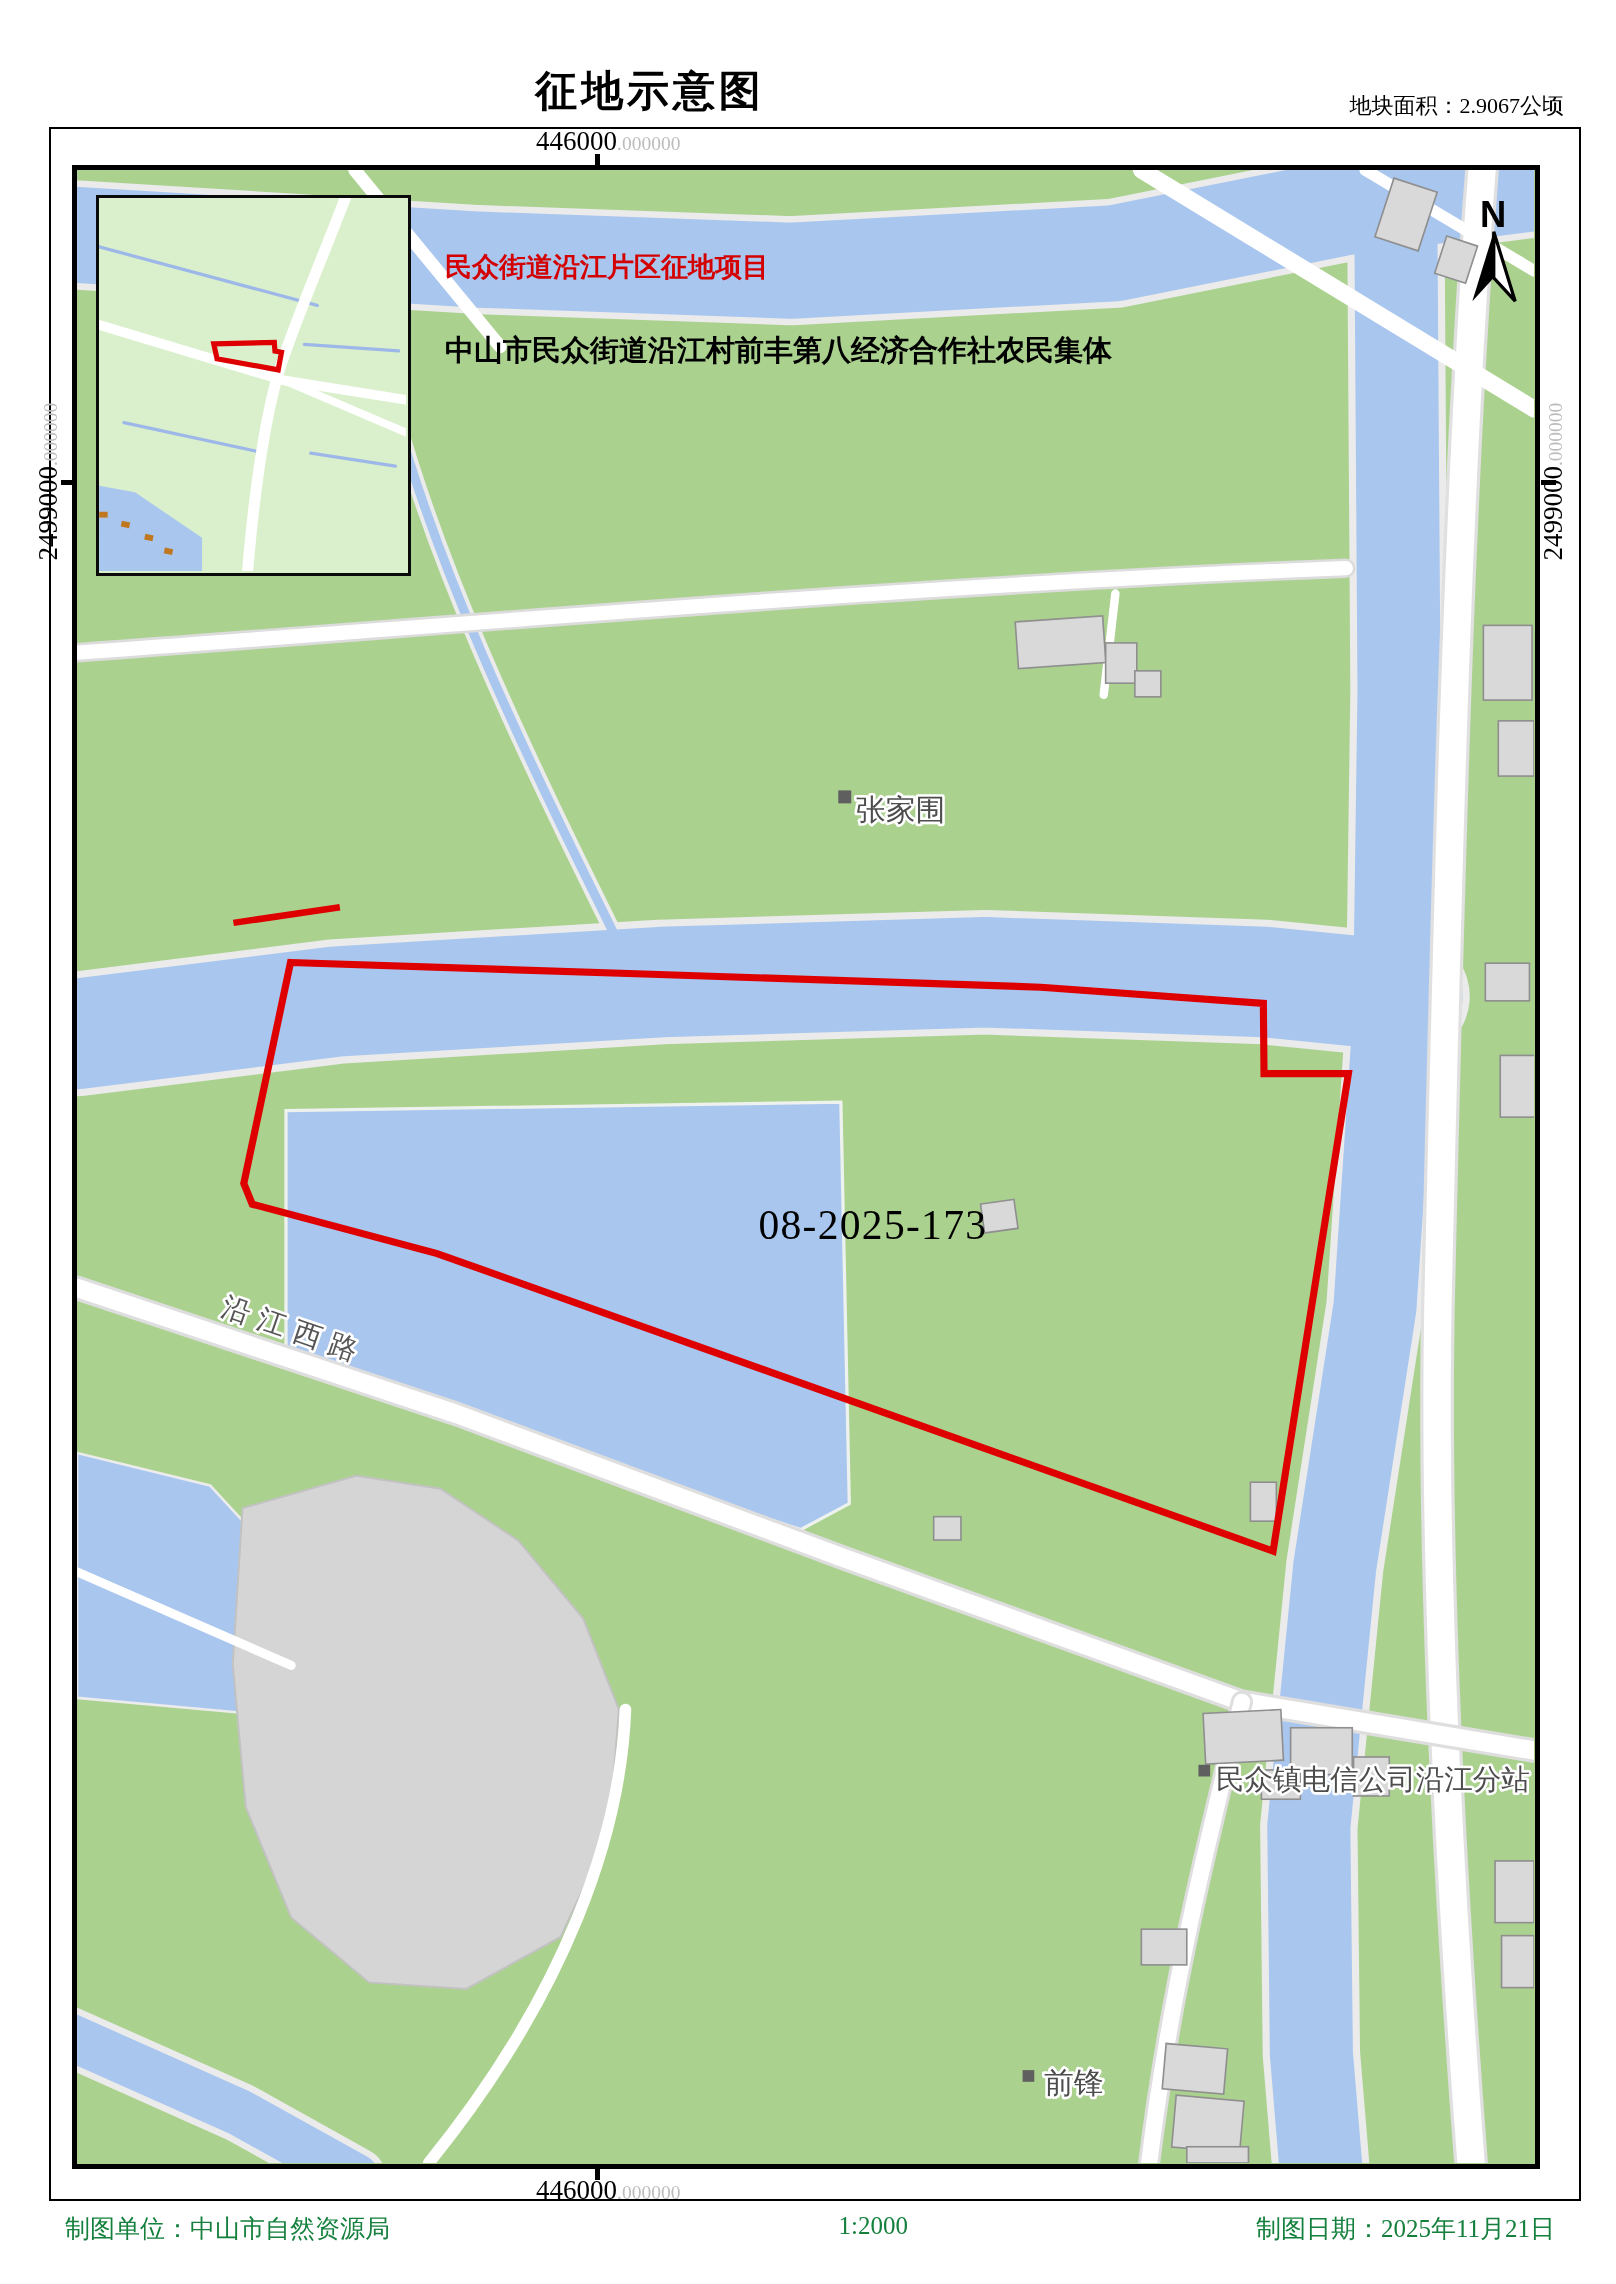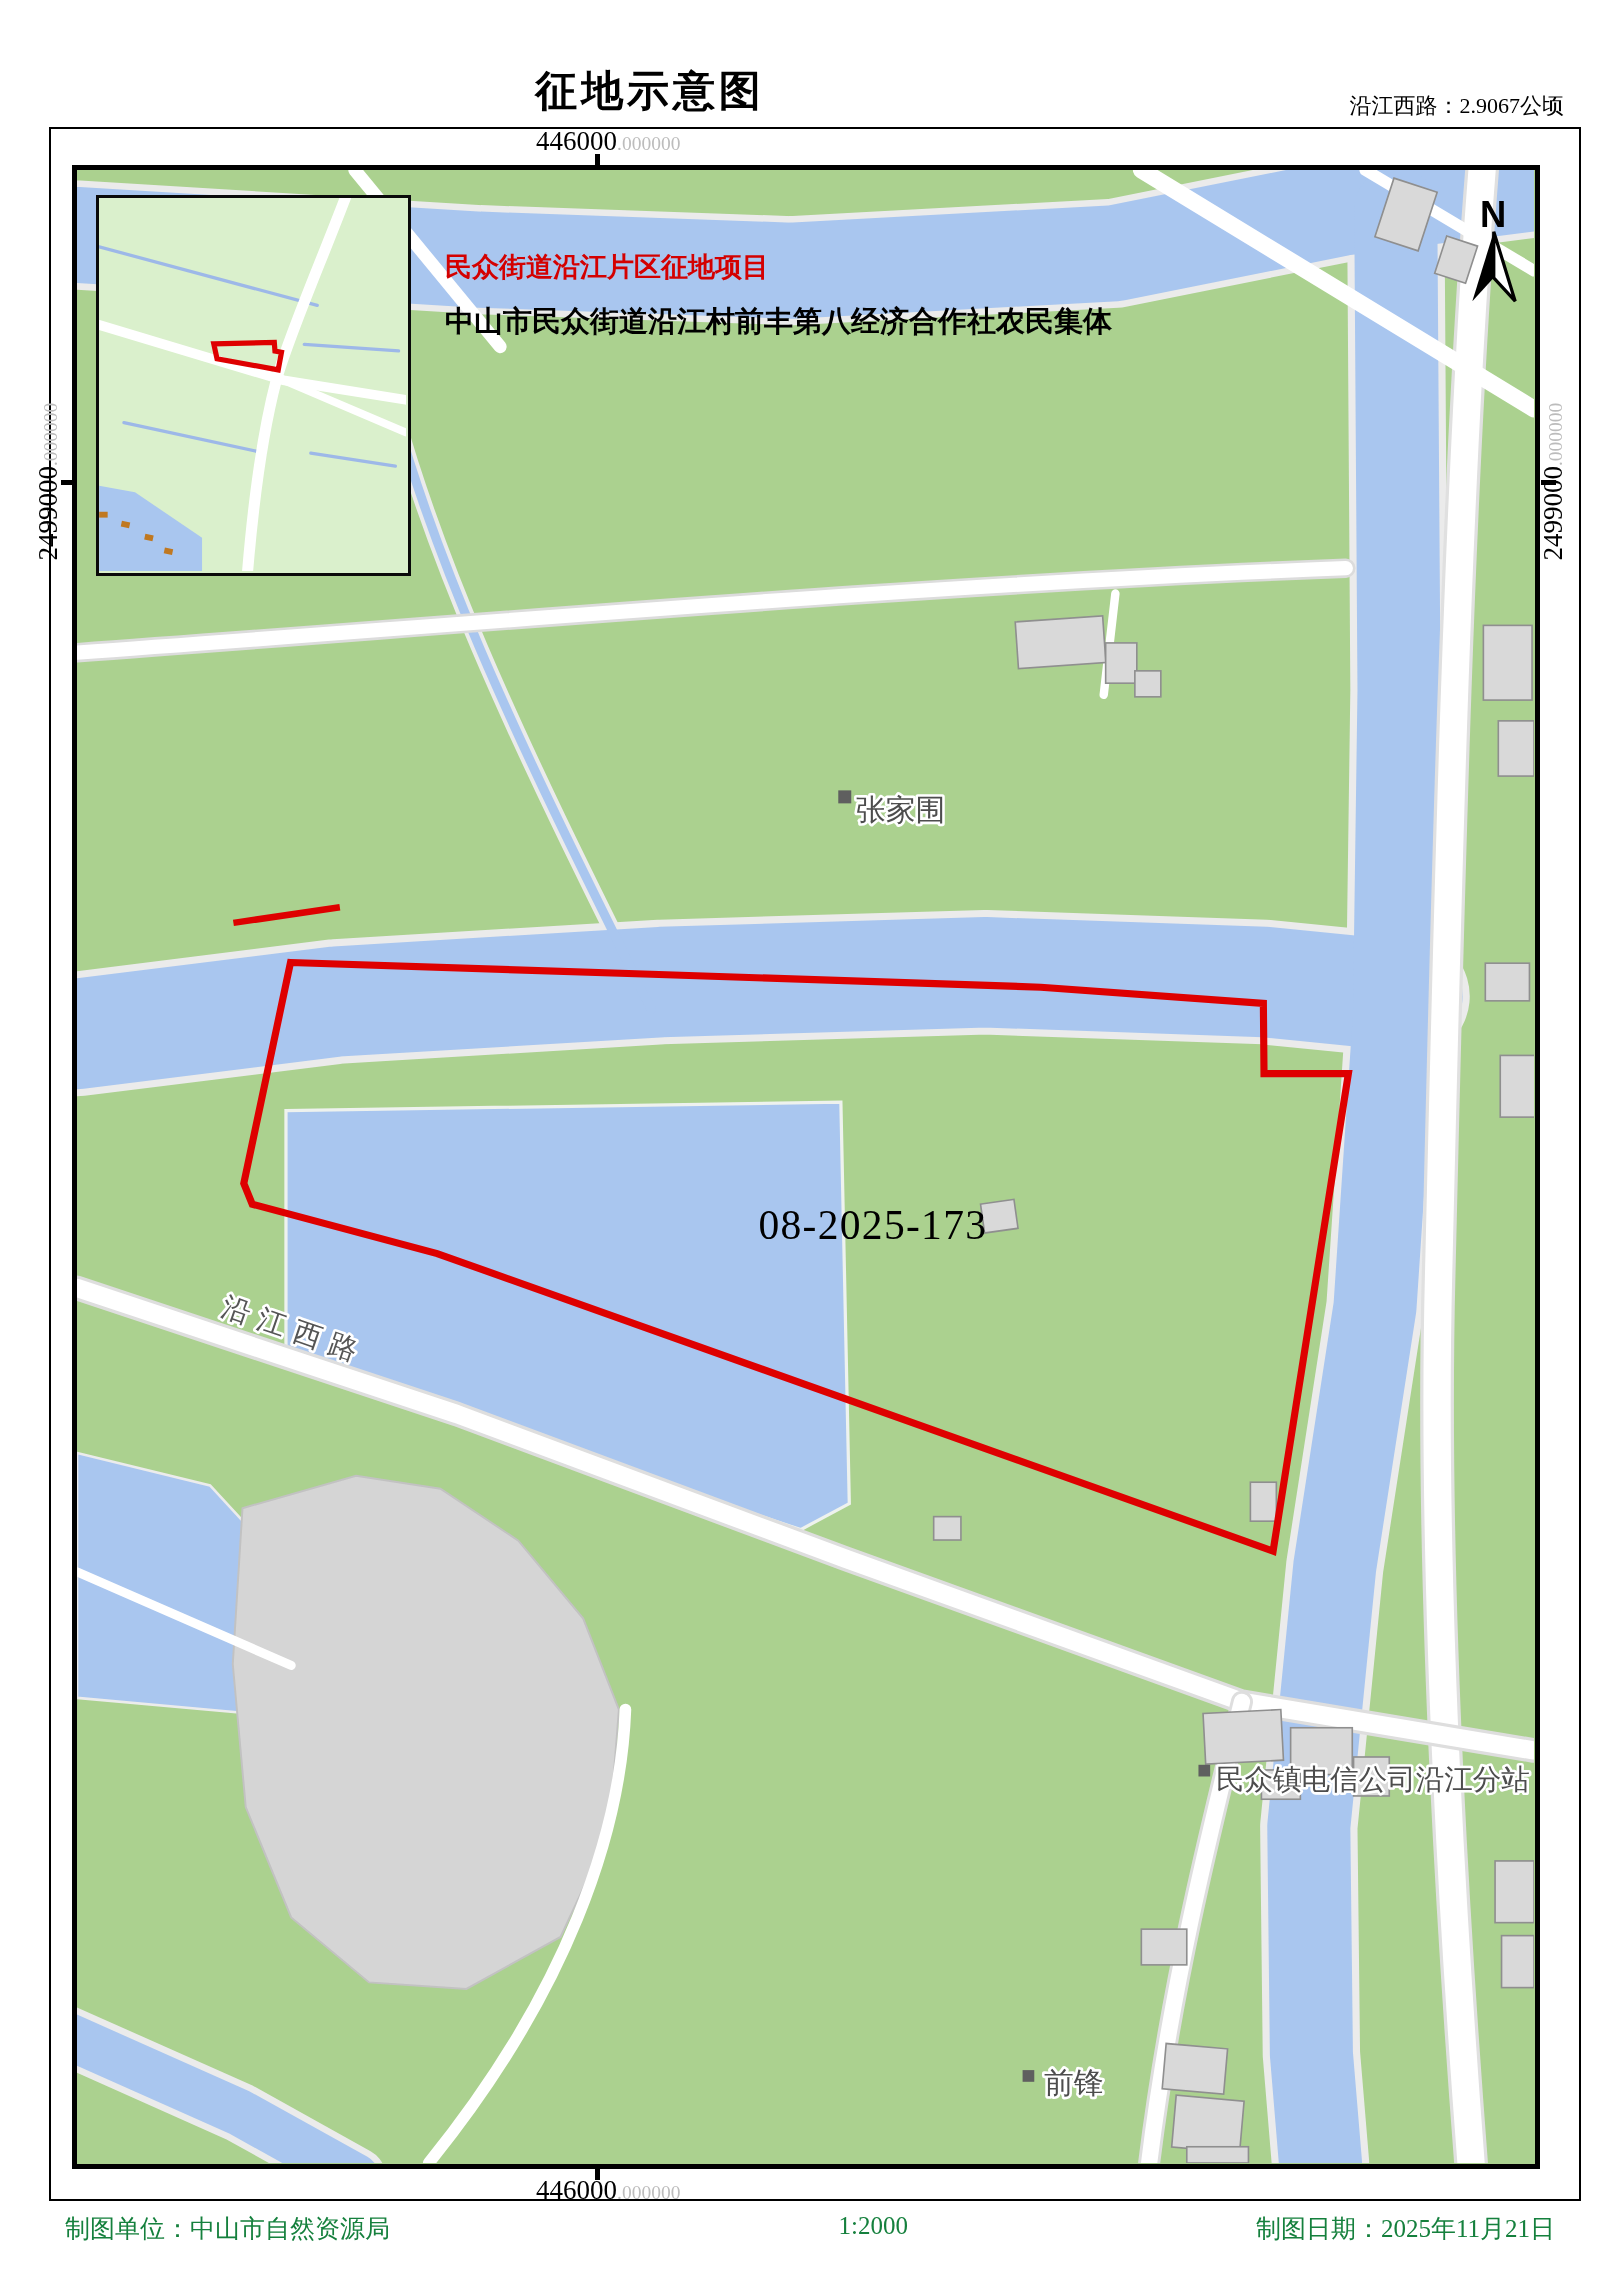--- a/index.html
+++ b/index.html
@@ -7,21 +7,21 @@
         font-family:"Liberation Serif",serif;}
   .abs{position:absolute;}
   .page-border{left:49px;top:127px;width:1532px;height:2074px;border:2px solid #000;box-sizing:border-box;}
   .map-frame{left:72px;top:165px;width:1468px;height:2004px;border:5.2px solid #000;box-sizing:border-box;background:#abd18f;}
   .map-frame svg{display:block;}
   .inset{left:96px;top:195px;width:315px;height:381px;border:3.9px solid #0a0a0a;box-sizing:border-box;background:#daf0cc;}
   .title{left:0;top:63px;width:1300px;text-align:center;font-size:42px;font-weight:bold;letter-spacing:3.9px;color:#000;}
   .area-note{right:52px;top:91px;font-size:22px;color:#000;}
   .proj{left:445px;top:223px;width:814px;}
   .proj .l1{font-size:27px;color:#d40000;font-weight:600;margin-top:26px;}
-  .proj .l2{font-size:29px;color:#000;margin-top:17px;font-weight:600;white-space:nowrap;}
+  .proj .l2{font-size:29px;color:#000;margin-top:46px;font-weight:600;white-space:nowrap;}
   .coord{font-size:27px;color:#000;white-space:nowrap;}
   .coord .dec{font-size:19.5px;color:#bcbcbc;}
   .coord-top{left:536px;top:126px;}
   .coord-bottom{left:536px;top:2175px;}
   .coord-left{left:-31px;top:468px;width:156px;height:29px;text-align:center;transform:rotate(-90deg);}
   .coord-right{left:1474px;top:468px;width:156px;height:29px;text-align:center;transform:rotate(-90deg);}
   .tick{background:#000;}
   .footer{top:2212px;font-size:25px;color:#15803d;}
   .f-agency{left:65px;font-family:"Liberation Sans",sans-serif;}
   .f-scale{left:713px;width:195px;text-align:right;}
@@ -29,21 +29,21 @@
   text{font-family:"Liberation Sans",sans-serif;}
   .halo{paint-order:stroke;stroke:#ffffff;stroke-width:8px;stroke-linejoin:round;}
   .serif-t{font-family:"Liberation Serif",serif;}
 </style>
 </head>
 <body>
 
 <div class="page">
 
   <div class="abs title">征地示意图</div>
-  <div class="abs area-note">沿江西路：2.9067公顷</div>
+  <div class="abs area-note">地块面积：2.9067公顷</div>
 
   <div class="abs page-border"></div>
 
   <div class="abs coord coord-top"><span>446000</span><span class="dec">.000000</span></div>
   <div class="abs coord coord-bottom"><span>446000</span><span class="dec">.000000</span></div>
   <div class="abs coord coord-left"><span>2499000</span><span class="dec">.000000</span></div>
   <div class="abs coord coord-right"><span>2499000</span><span class="dec">.000000</span></div>
   <div class="abs tick" style="left:595px;top:154px;width:5.2px;height:14.3px;"></div>
   <div class="abs tick" style="left:595px;top:2166px;width:5.2px;height:14.3px;"></div>
   <div class="abs tick" style="left:61px;top:480px;width:15px;height:5.2px;"></div>

